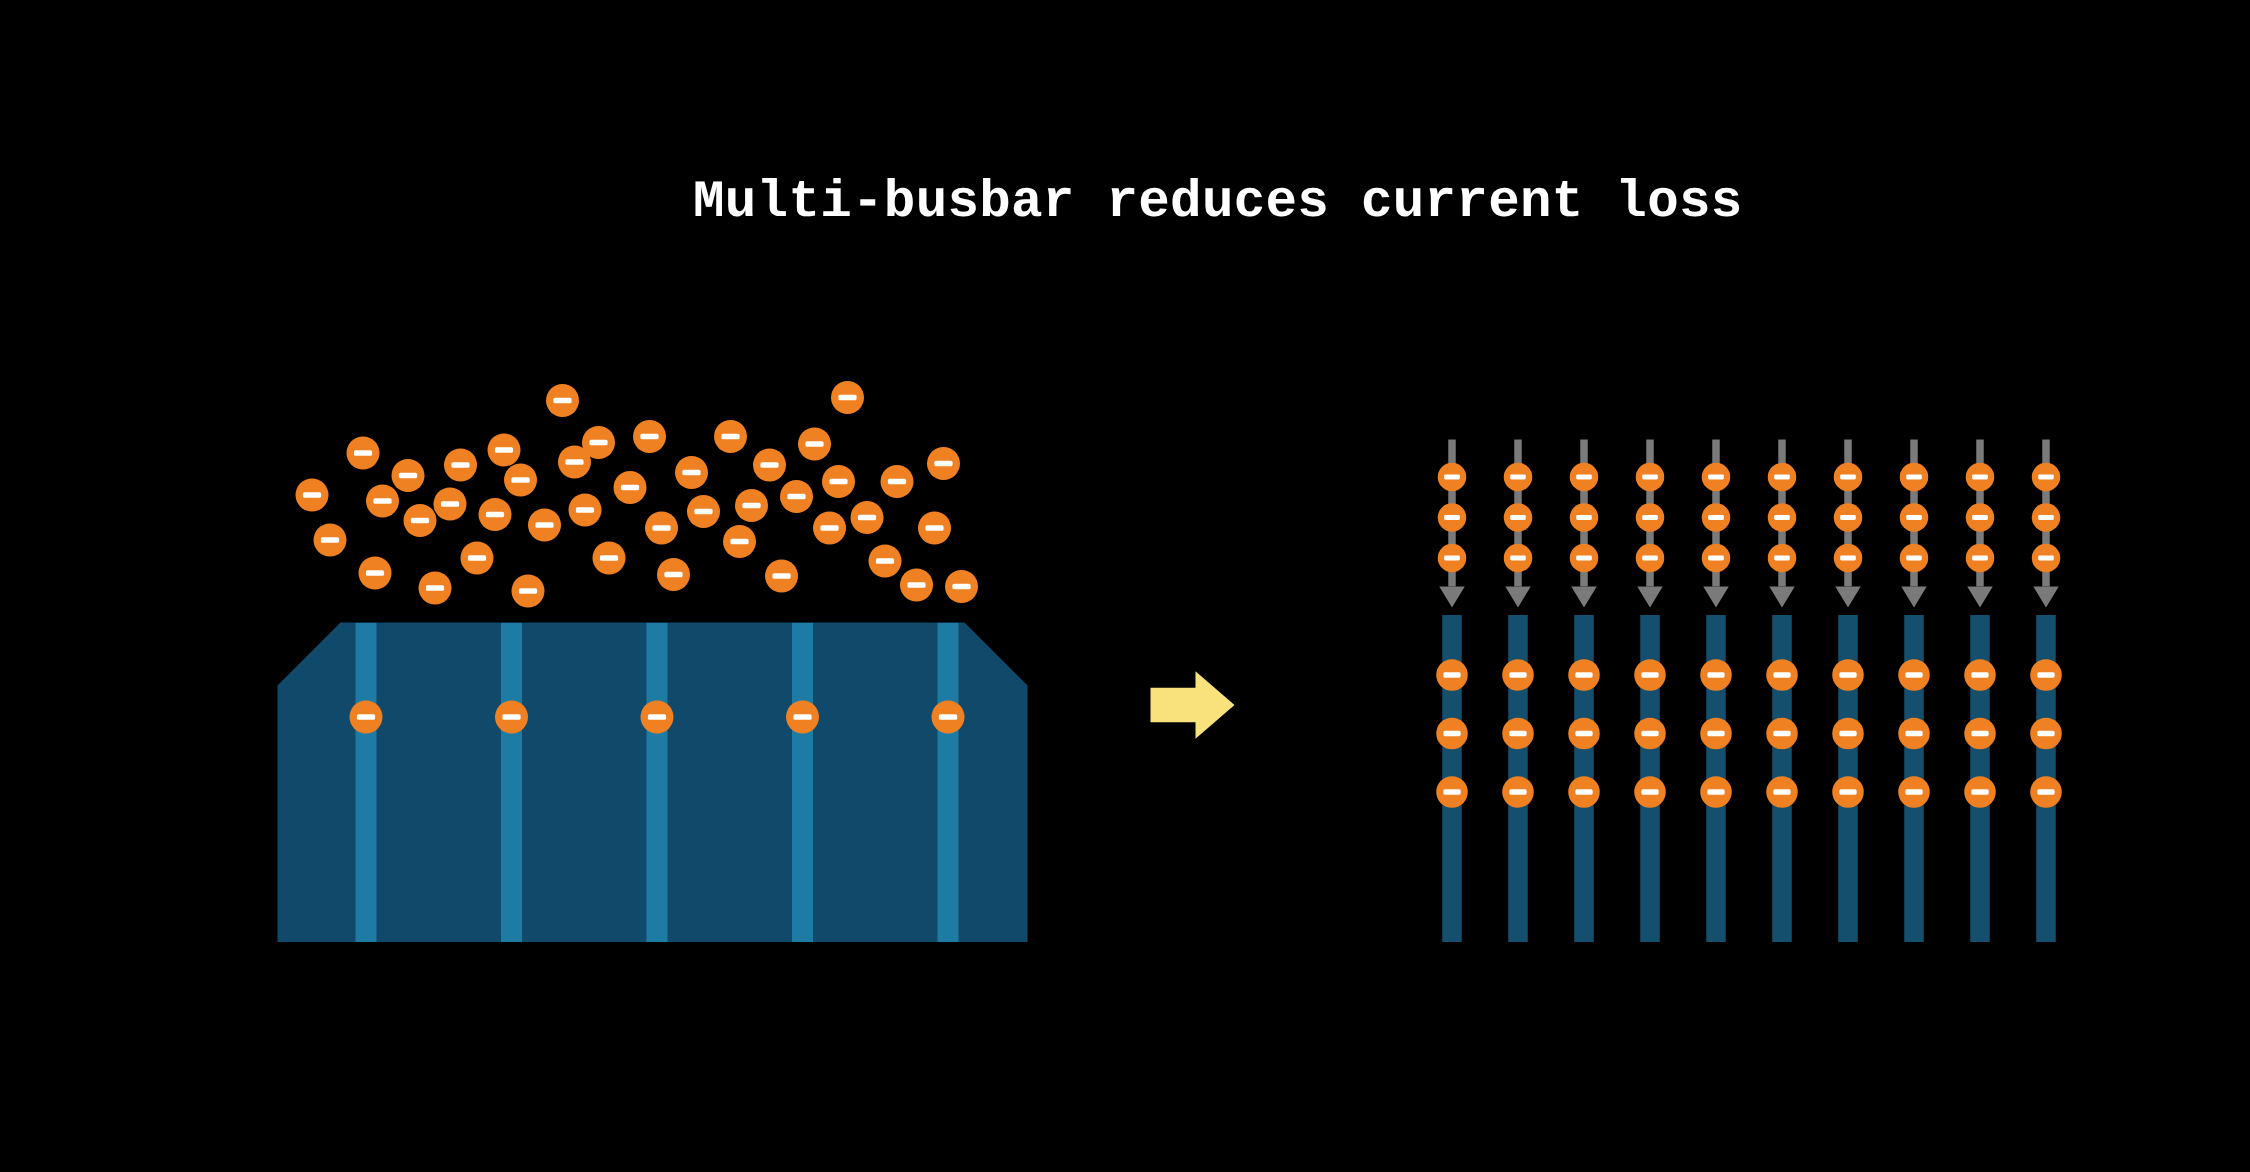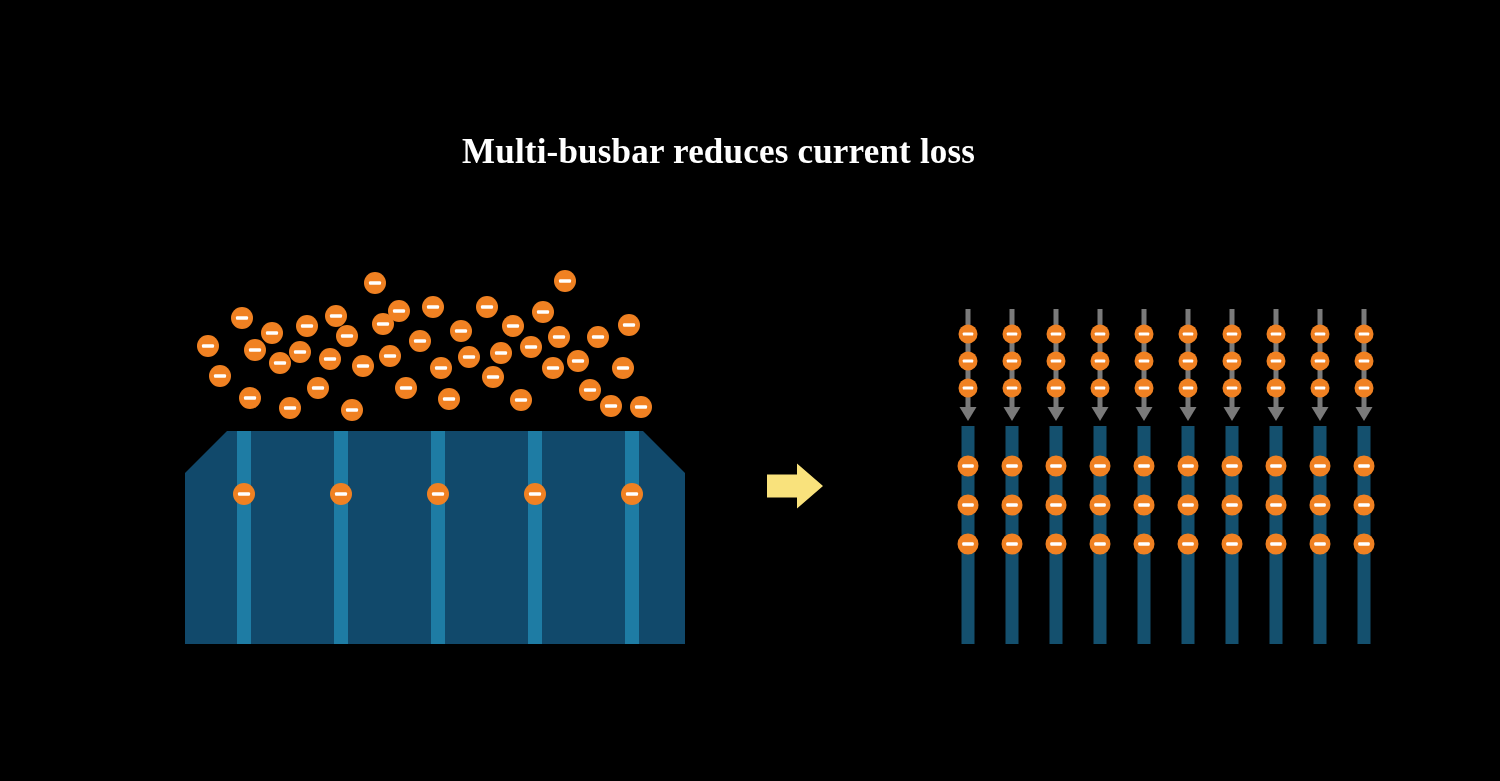--- a/index.html
+++ b/index.html
@@ -6,22 +6,21 @@
     margin: 0;
     padding: 0;
     background: #000000;
   }
   .canvas {
     position: relative;
     width: 1500px;
     height: 755px;
     background: #000000;
     overflow: hidden;
-    font-family: Liberation Serif, serif;
-    margin-top: 16px;
+    font-family: Liberation Mono, monospace;
   }
   .title {
     position: absolute;
     left: 462px;
     top: 118px;
     margin: 0;
     font-size: 35px;
     line-height: 1;
     font-weight: 700;
     letter-spacing: 0.2px;

